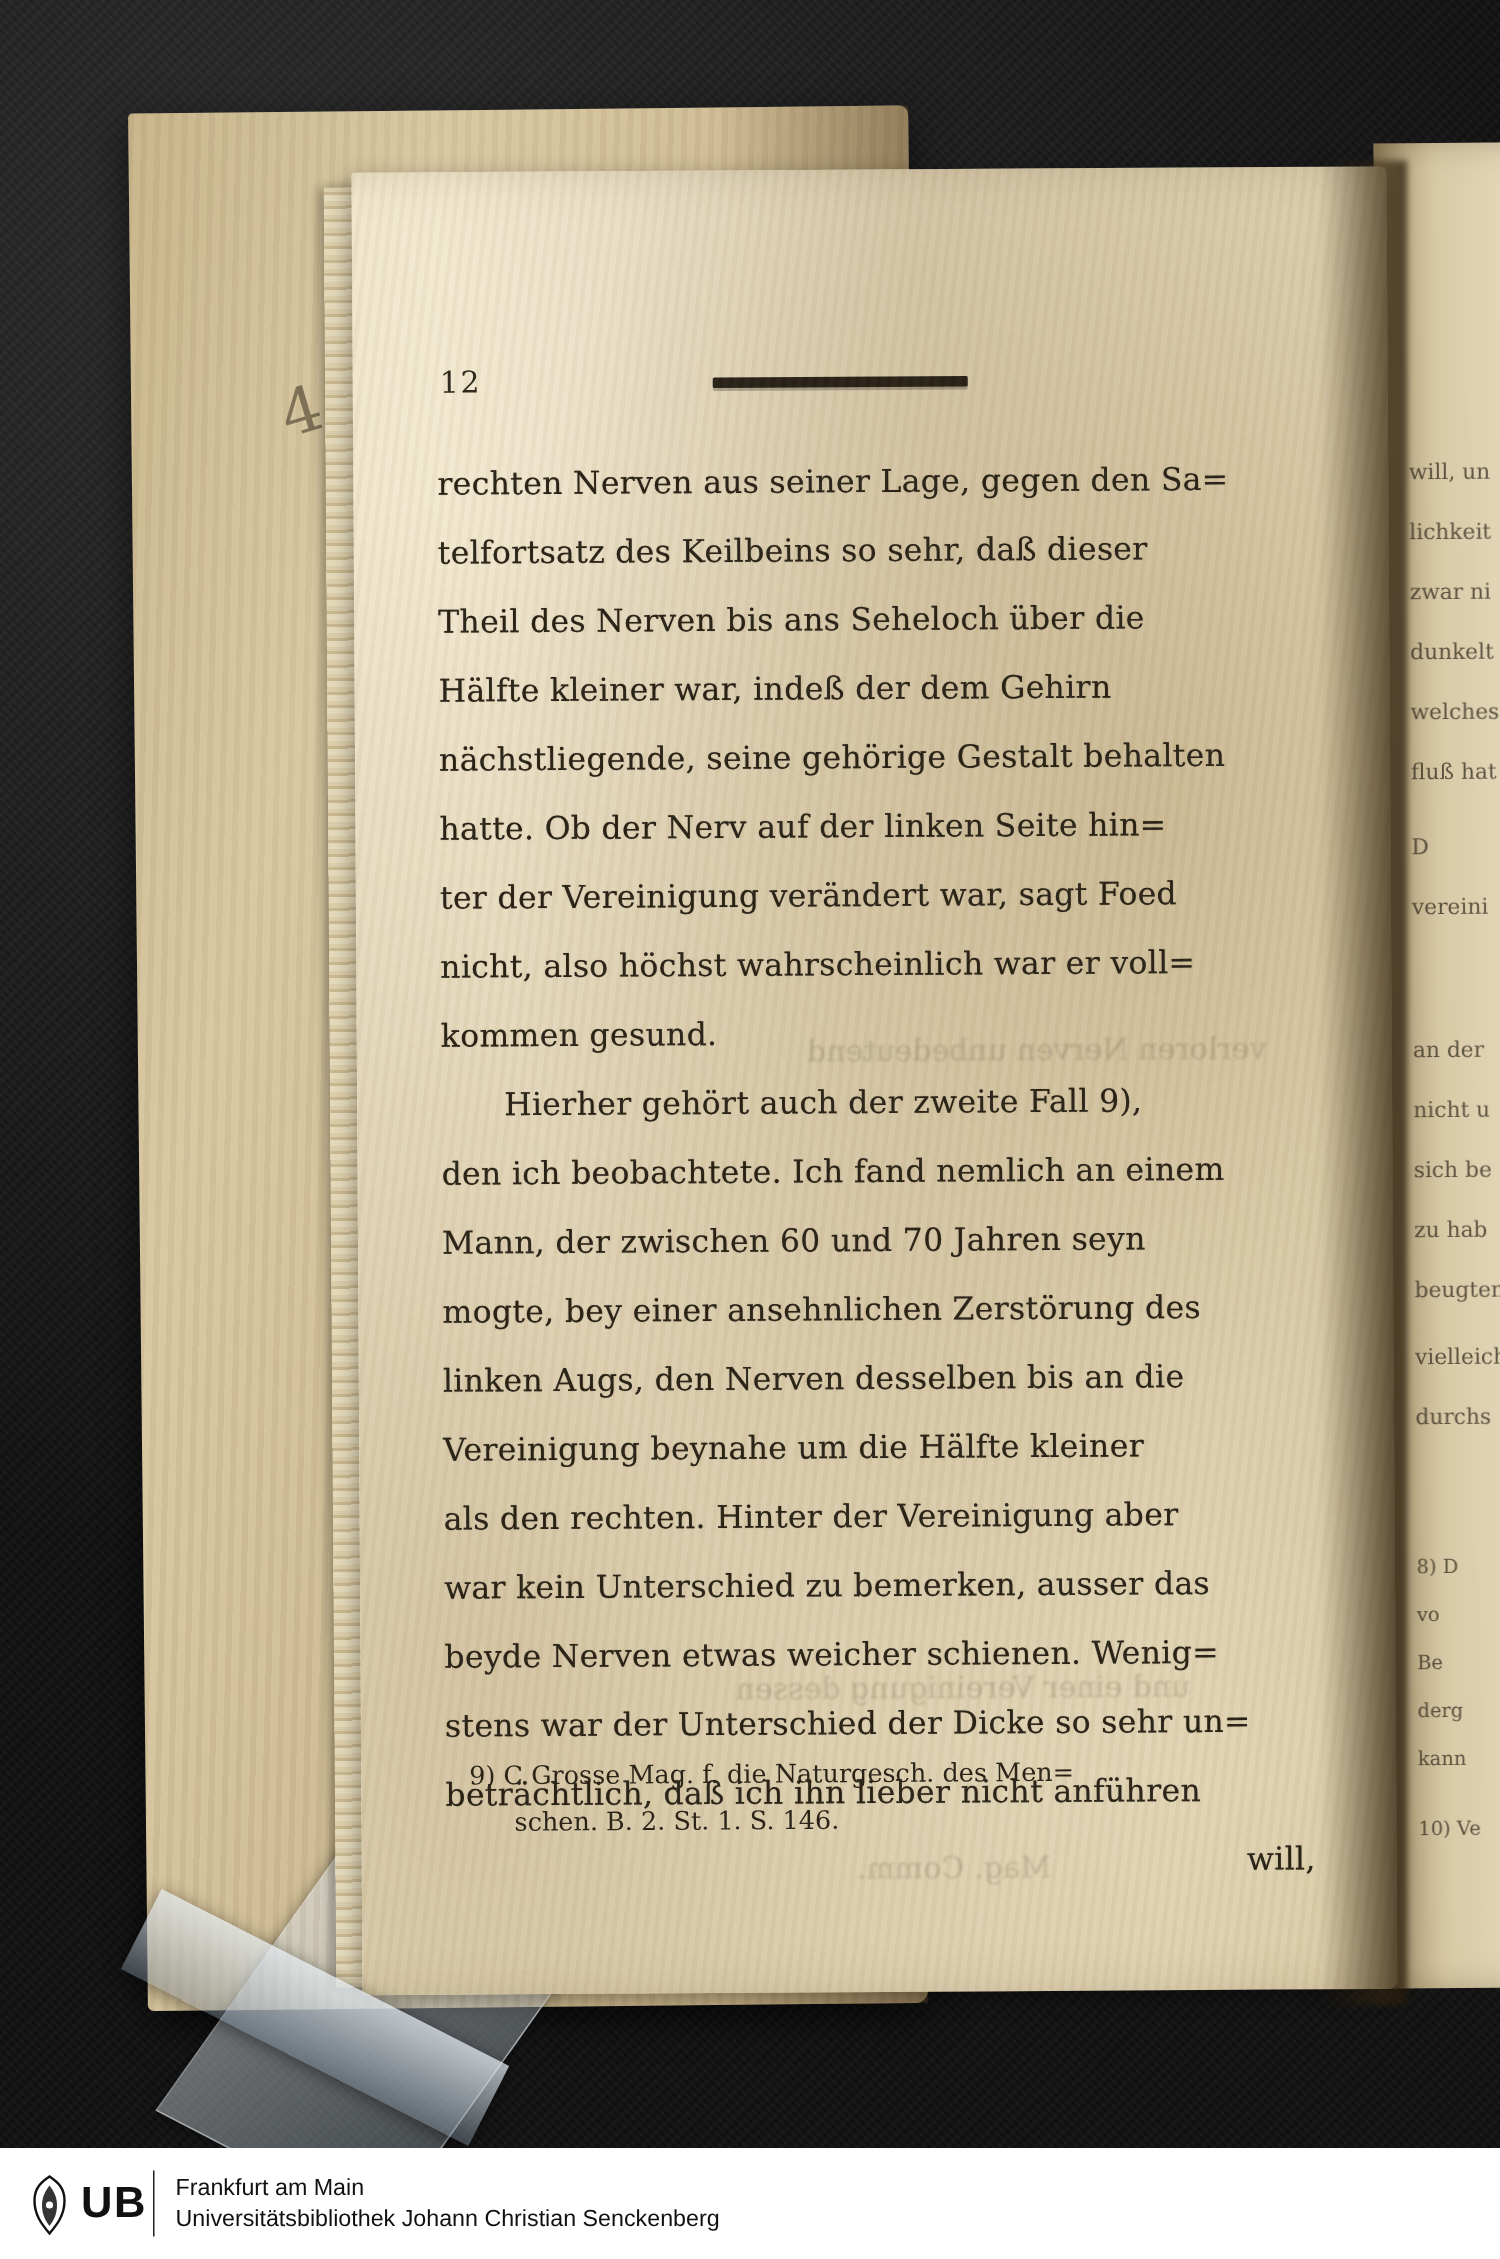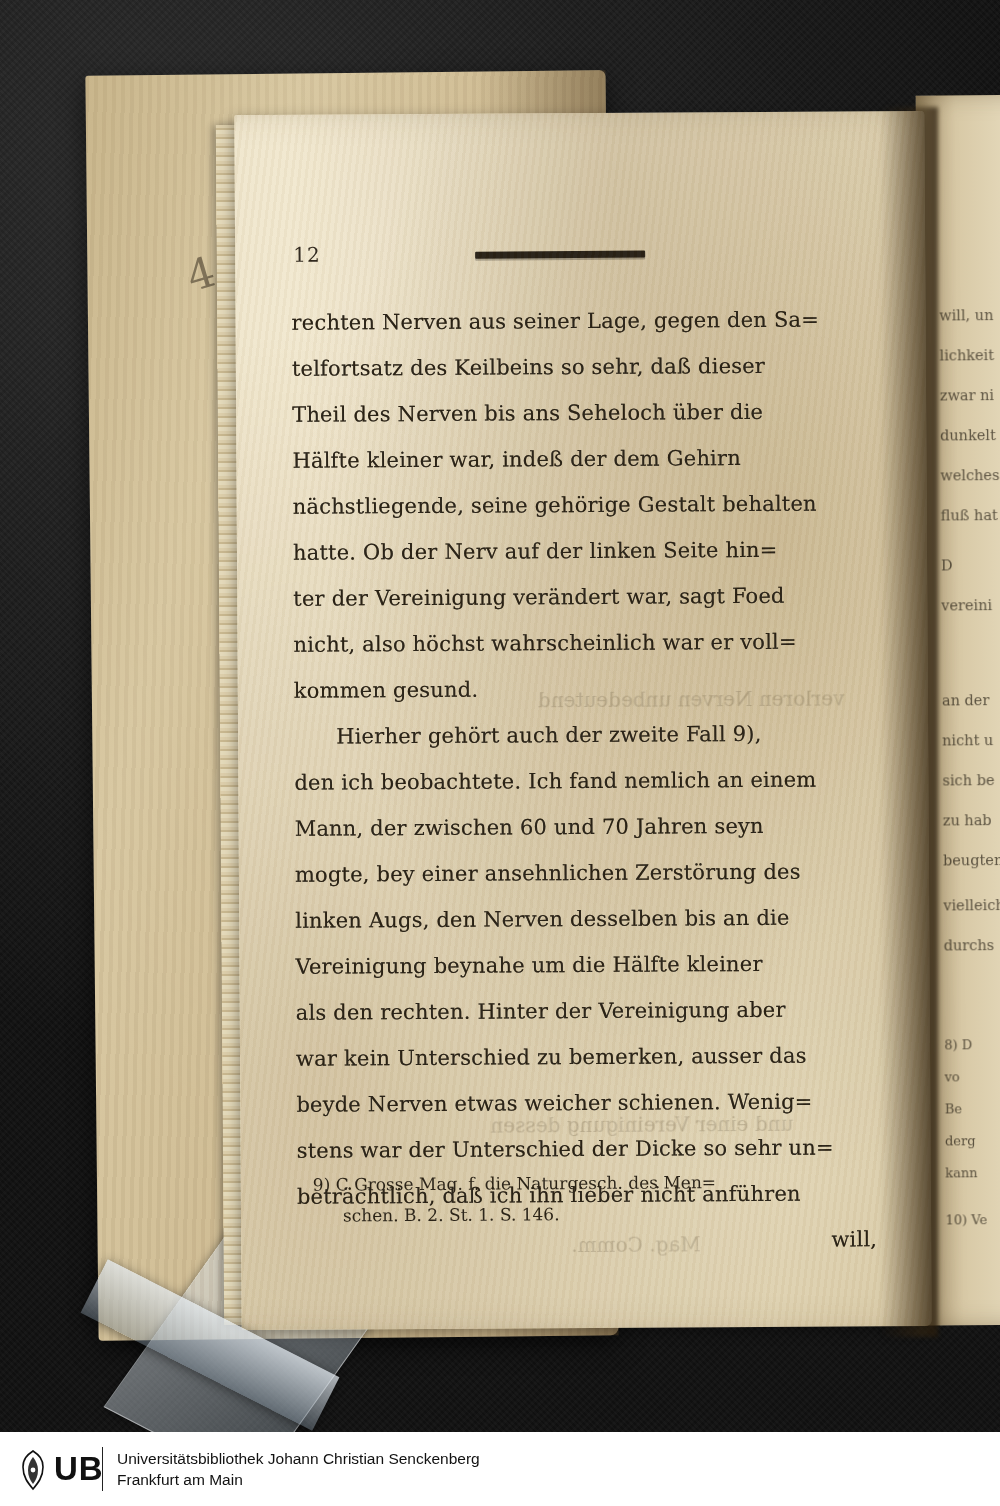--- a/index.html
+++ b/index.html
@@ -292,21 +292,21 @@
     gap: 6px;
     flex: none;
   }
   .ub-mark {
     width: 30px; height: 40px;
     position: relative;
   }
   .ub-text {
     font-family: "Liberation Sans", sans-serif;
     font-weight: bold;
-    font-size: 33px;
+    font-size: 29px;
     color: #111;
     letter-spacing: 1px;
   }
   .footer-sep {
     width: 1px;
     height: 44px;
     background: #222;
     margin: 0 14px 0 6px;
   }
   .footer-text {
@@ -410,18 +410,18 @@
         <svg width="30" height="42" viewBox="0 0 30 42" aria-hidden="true">
           <path d="M15 2 C9 6 5 10 5 18 C5 28 10 34 15 40 C20 34 25 28 25 18 C25 10 21 6 15 2 Z" fill="none" stroke="#111" stroke-width="1.6"></path>
           <path d="M15 8 C12 12 10 16 10 21 C10 27 12 31 15 35 C18 31 20 27 20 21 C20 16 18 12 15 8 Z" fill="#111" opacity=".85"></path>
           <circle cx="15" cy="21" r="2.4" fill="#fff"></circle>
         </svg>
       </span>
       <span class="ub-text">UB</span>
     </div>
     <div class="footer-sep"></div>
     <div class="footer-text">
+      <div>Frankfurt am Main</div>
       <div>Universitätsbibliothek Johann Christian Senckenberg</div>
-      <div>Frankfurt am Main</div>
     </div>
   </div>
 
 </div>
 
 </body></html>

